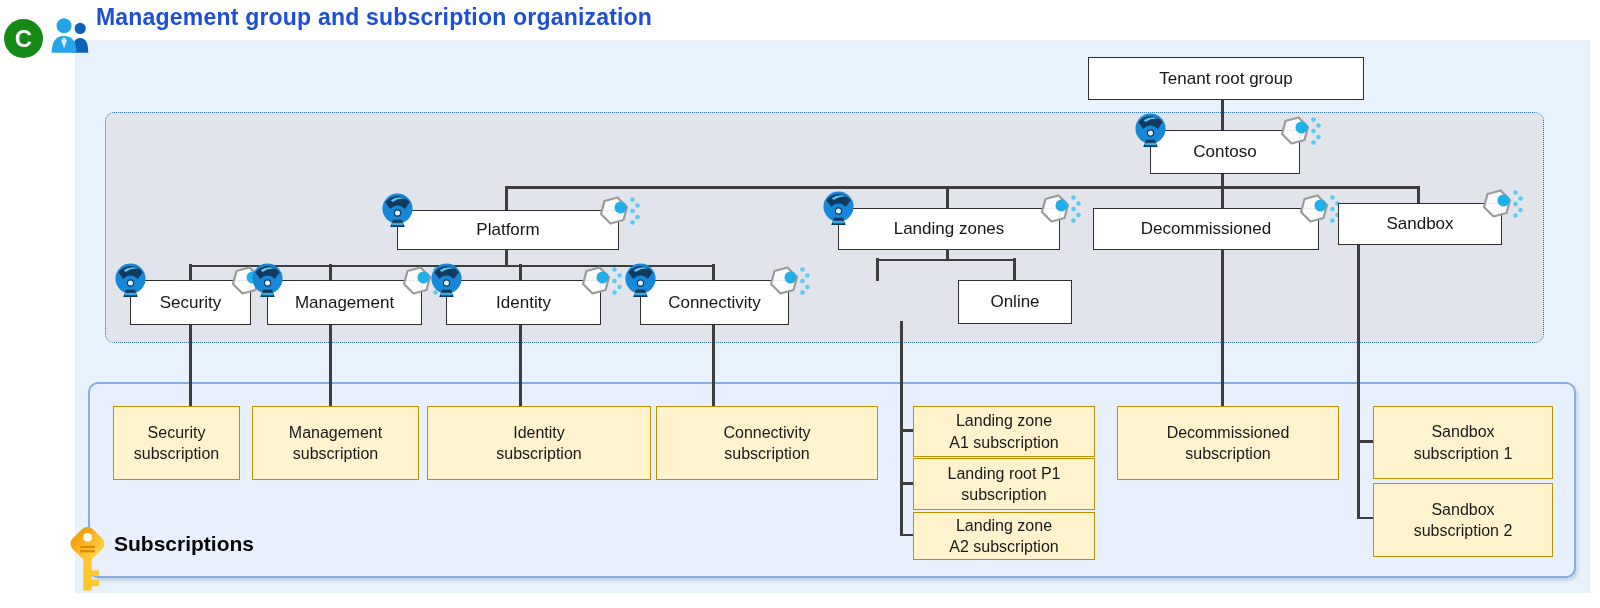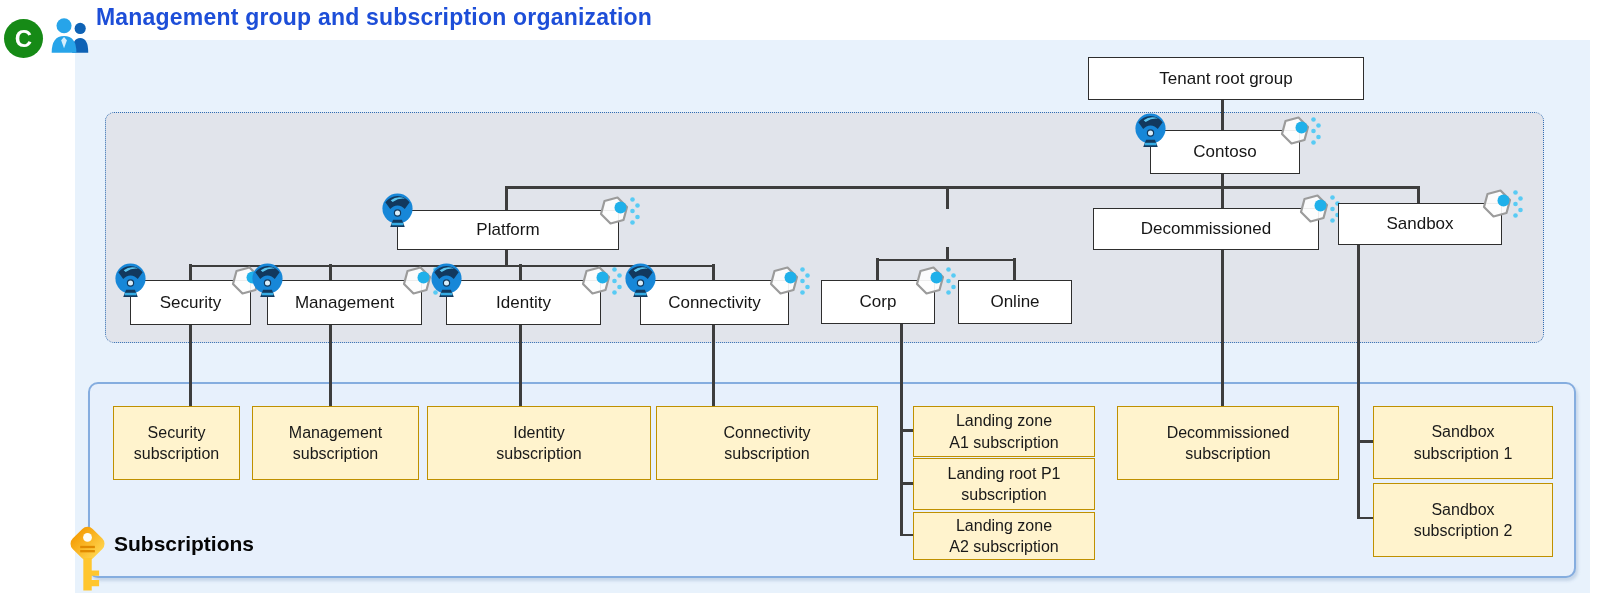--- a/index.html
+++ b/index.html
@@ -151,20 +151,29 @@
   <div class="node" style="left:397px;top:210px;width:220px;height:38px">
     <svg class="mg-ic">
         <use href="#ic-mg"></use>
       </svg>
     <svg class="hex-ic">
         <use href="#ic-hex"></use>
       </svg>
     <span>Platform</span>
   </div>
 
+  <div class="node" style="left:838px;top:208px;width:220px;height:40px">
+    <svg class="mg-ic">
+        <use href="#ic-mg"></use>
+      </svg>
+    <svg class="hex-ic">
+        <use href="#ic-hex"></use>
+      </svg>
+    <span>Landing zones</span>
+  </div>
 
   <div class="node" style="left:1093px;top:208px;width:224px;height:40px">
     <svg class="hex-ic">
         <use href="#ic-hex"></use>
       </svg>
     <span>Decommissioned</span>
   </div>
 
   <div class="node" style="left:1338px;top:203px;width:162px;height:40px">
     <svg class="hex-ic">
@@ -206,26 +215,20 @@
   <div class="node" style="left:640px;top:280px;width:147px;height:43px">
     <svg class="mg-ic">
         <use href="#ic-mg"></use>
       </svg>
     <svg class="hex-ic">
         <use href="#ic-hex"></use>
       </svg>
     <span>Connectivity</span>
   </div>
 
-  <div class="node" style="left:821px;top:280px;width:112px;height:42px">
-    <svg class="hex-ic">
-        <use href="#ic-hex"></use>
-      </svg>
-    <span>Corp</span>
-  </div>
 
   <div class="node" style="left:958px;top:280px;width:112px;height:42px">
     <span>Online</span>
   </div>
 
   <div class="sub" style="left:113px;top:406px;width:125px;height:72px">Security
 subscription</div>
   <div class="sub" style="left:252px;top:406px;width:165px;height:72px">Management
 subscription</div>
   <div class="sub" style="left:427px;top:406px;width:222px;height:72px">Identity

